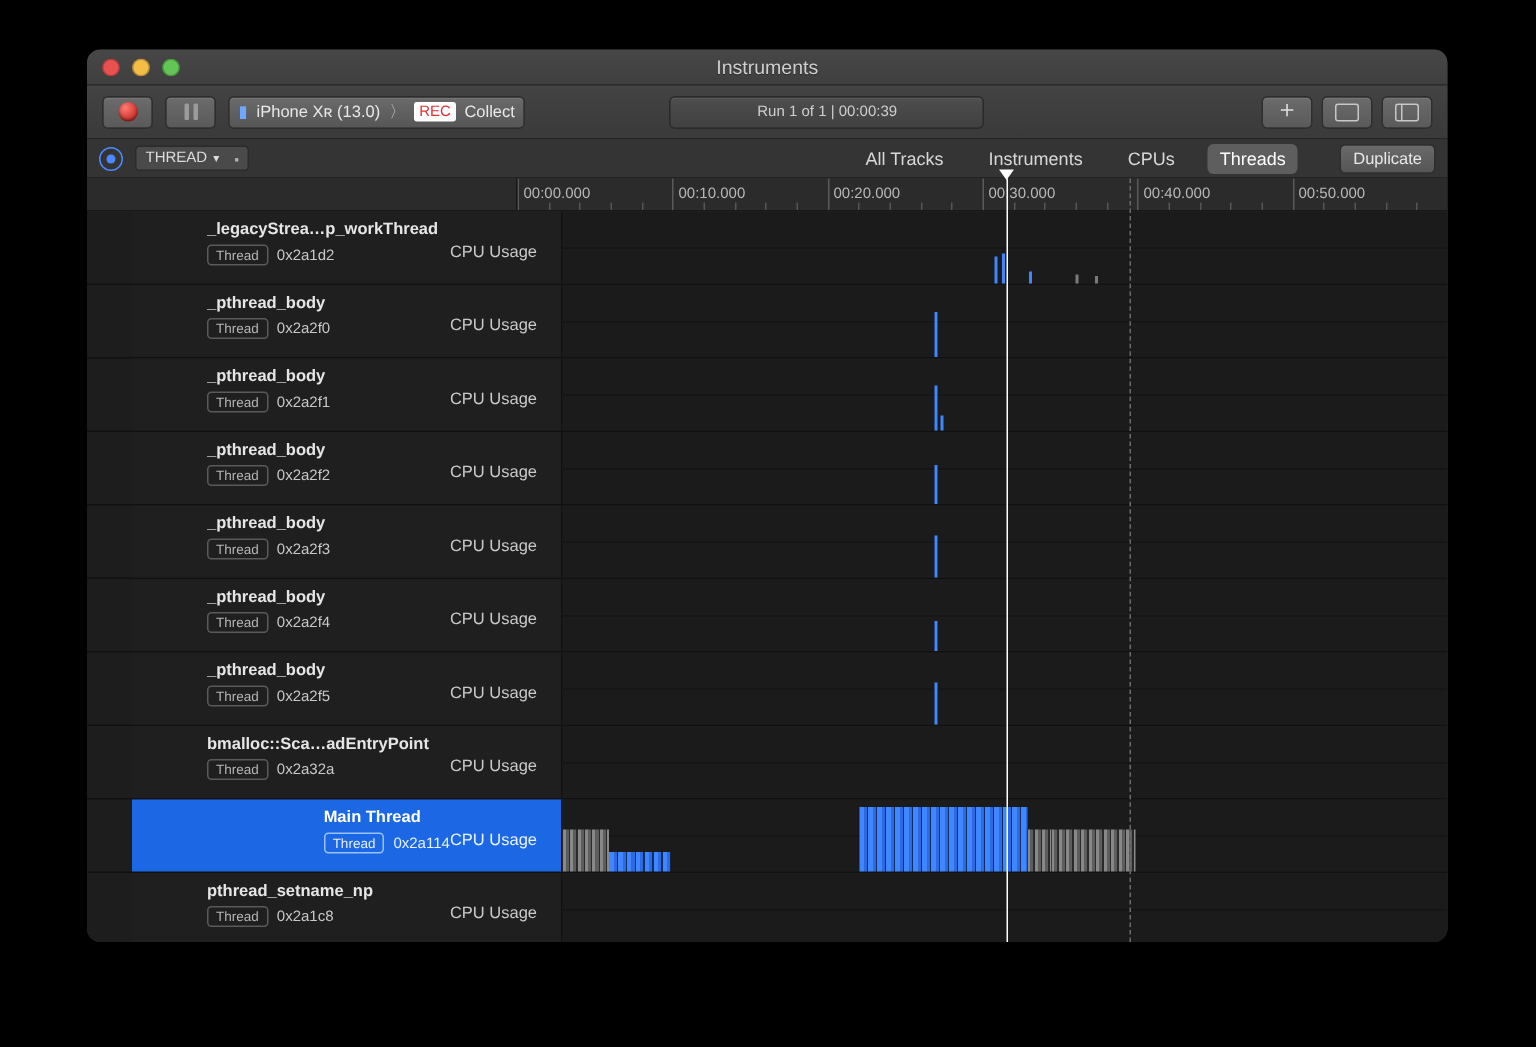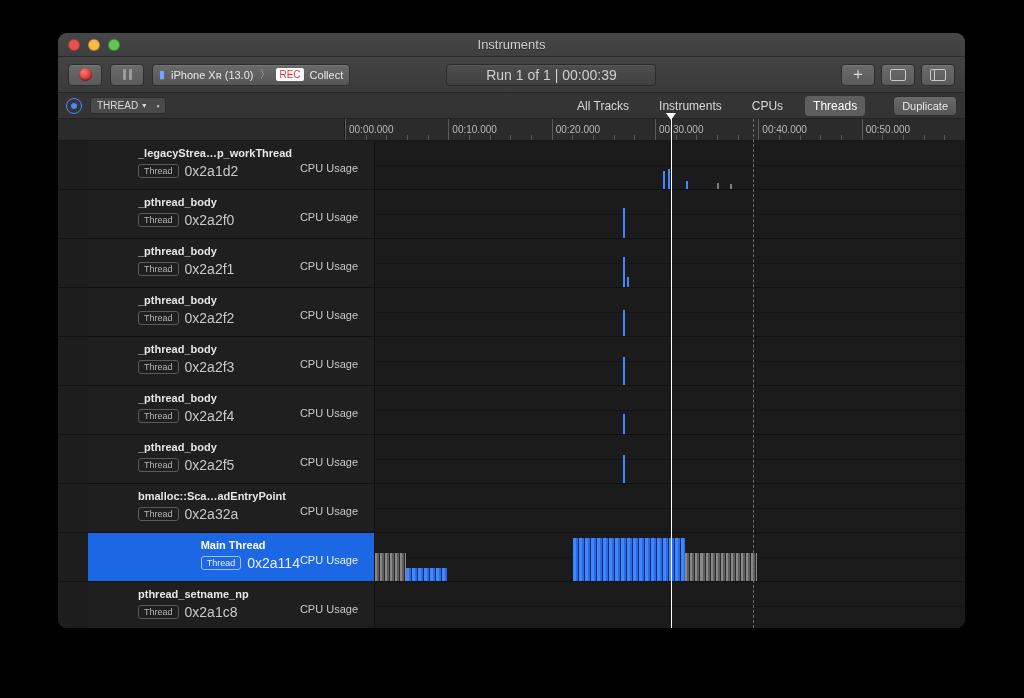--- a/index.html
+++ b/index.html
@@ -40,21 +40,21 @@
   
   .toolbar{height:36px;background:linear-gradient(#434343,#3a3a3a);display:flex;align-items:center;padding:0 10px;border-bottom:1px solid #262626;gap:8px;}
   .btn{height:22px;background:linear-gradient(#6b6b6b,#5a5a5a);border:1px solid #2e2e2e;border-radius:4px;display:flex;align-items:center;justify-content:center;color:#ddd;font-size:11px;box-shadow:inset 0 1px 0 rgba(255,255,255,.08);}
   .btn-sq{width:34px;}
   .record-dot{width:13px;height:13px;border-radius:50%;background:radial-gradient(circle at 35% 30%,#ff7b74,#c92f29 70%);box-shadow:inset 0 -1px 2px rgba(0,0,0,.5);}
   .pause{display:flex;gap:3px;}
   .pause span{width:3px;height:11px;background:#9b9b9b;border-radius:1px;}
   .device-pill{height:22px;display:flex;align-items:center;background:linear-gradient(#6a6a6a,#565656);border:1px solid #2e2e2e;border-radius:4px;font-size:11px;color:#e8e8e8;padding:0 6px;gap:6px;box-shadow:inset 0 1px 0 rgba(255,255,255,.08);}
   .device-pill .sep{color:#bcbcbc;}
   .collect-tag{background:#fff;color:#d33;font-weight:400;font-size:10px;border-radius:2px;padding:1px 3px;}
-  .run-pill{flex:0 0 210px;height:22px;margin:0 auto;background:linear-gradient(#4e4e4e,#404040);border:1px solid #2a2a2a;border-radius:4px;display:flex;align-items:center;justify-content:center;font-size:14px;color:#cfcfcf;box-shadow:inset 0 1px 0 rgba(255,255,255,.06);}
+  .run-pill{flex:0 0 210px;height:22px;margin:0 auto;background:linear-gradient(#4e4e4e,#404040);border:1px solid #2a2a2a;border-radius:4px;display:flex;align-items:center;justify-content:center;font-size:10px;color:#cfcfcf;box-shadow:inset 0 1px 0 rgba(255,255,255,.06);}
   .tool-right{margin-left:auto;display:flex;gap:6px;}
   .plus{font-size:16px;line-height:0;position:relative;top:-1px;}
   .viewicon{width:16px;height:12px;border:1.5px solid #c8c8c8;border-radius:2px;position:relative;}
   .viewicon.side::before{content:"";position:absolute;left:3px;top:0;bottom:0;width:1.5px;background:#c8c8c8;}
   
   .strategy{height:26px;background:#343434;border-bottom:1px solid #232323;display:flex;align-items:center;padding:0 8px;gap:8px;}
   .target{width:16px;height:16px;border:1.5px solid #4c88ff;border-radius:50%;position:relative;}
   .target::after{content:"";position:absolute;inset:4px;border-radius:50%;background:#4c88ff;}
   .thread-select{font-size:10px;color:#dcdcdc;background:#4a4a4a;border:1px solid #2b2b2b;border-radius:3px;padding:2px 6px;display:flex;align-items:center;gap:4px;}
   .thread-select .chev{font-size:8px;}
@@ -69,21 +69,21 @@
   .major{position:absolute;top:0;bottom:0;border-left:1px solid #5a5a5a;padding-left:3px;line-height:22px;}
   .minor{position:absolute;bottom:0;width:1px;height:5px;background:#555;}
   
   .tracks{flex:1;overflow:hidden;background:var(--bg-track);}
   .track{height:49px;display:flex;border-bottom:1px solid #111;}
   .track .left{width:287px;padding:6px 10px 0 50px;border-right:1px solid #111;display:flex;justify-content:space-between;background:#1f1f1f;margin-left:30px;}
   .track .meta{min-width:0;}
   .thread-name{font-size:11px;color:#e6e6e6;font-weight:600;white-space:nowrap;overflow:hidden;text-overflow:ellipsis;max-width:165px;}
   .addr{display:flex;align-items:center;gap:6px;margin-top:4px;}
   .tag{font-size:9px;color:#b5b5b5;border:1px solid #5a5a5a;border-radius:3px;padding:1px 5px;}
-  .hex{font-size:14px;color:#c9c9c9;}
+  .hex{font-size:10px;color:#c9c9c9;}
   .metric{font-size:11px;color:#c9c9c9;align-self:center;padding-right:6px;}
   .lane{flex:1;position:relative;background:#1b1b1b;}
   .lane::before{content:"";position:absolute;left:0;right:0;top:50%;height:1px;background:#151515;}
   
   .track.selected .left{background:var(--accent2);justify-content:flex-end;}
   .track.selected .thread-name{color:#fff;}
   .track.selected .tag{border-color:#9cc1ff;color:#e7f0ff;}
   .track.selected .hex,.track.selected .metric{color:#eaf2ff;}
   
   .spike{position:absolute;bottom:0;width:2px;background:#3f86ff;}

